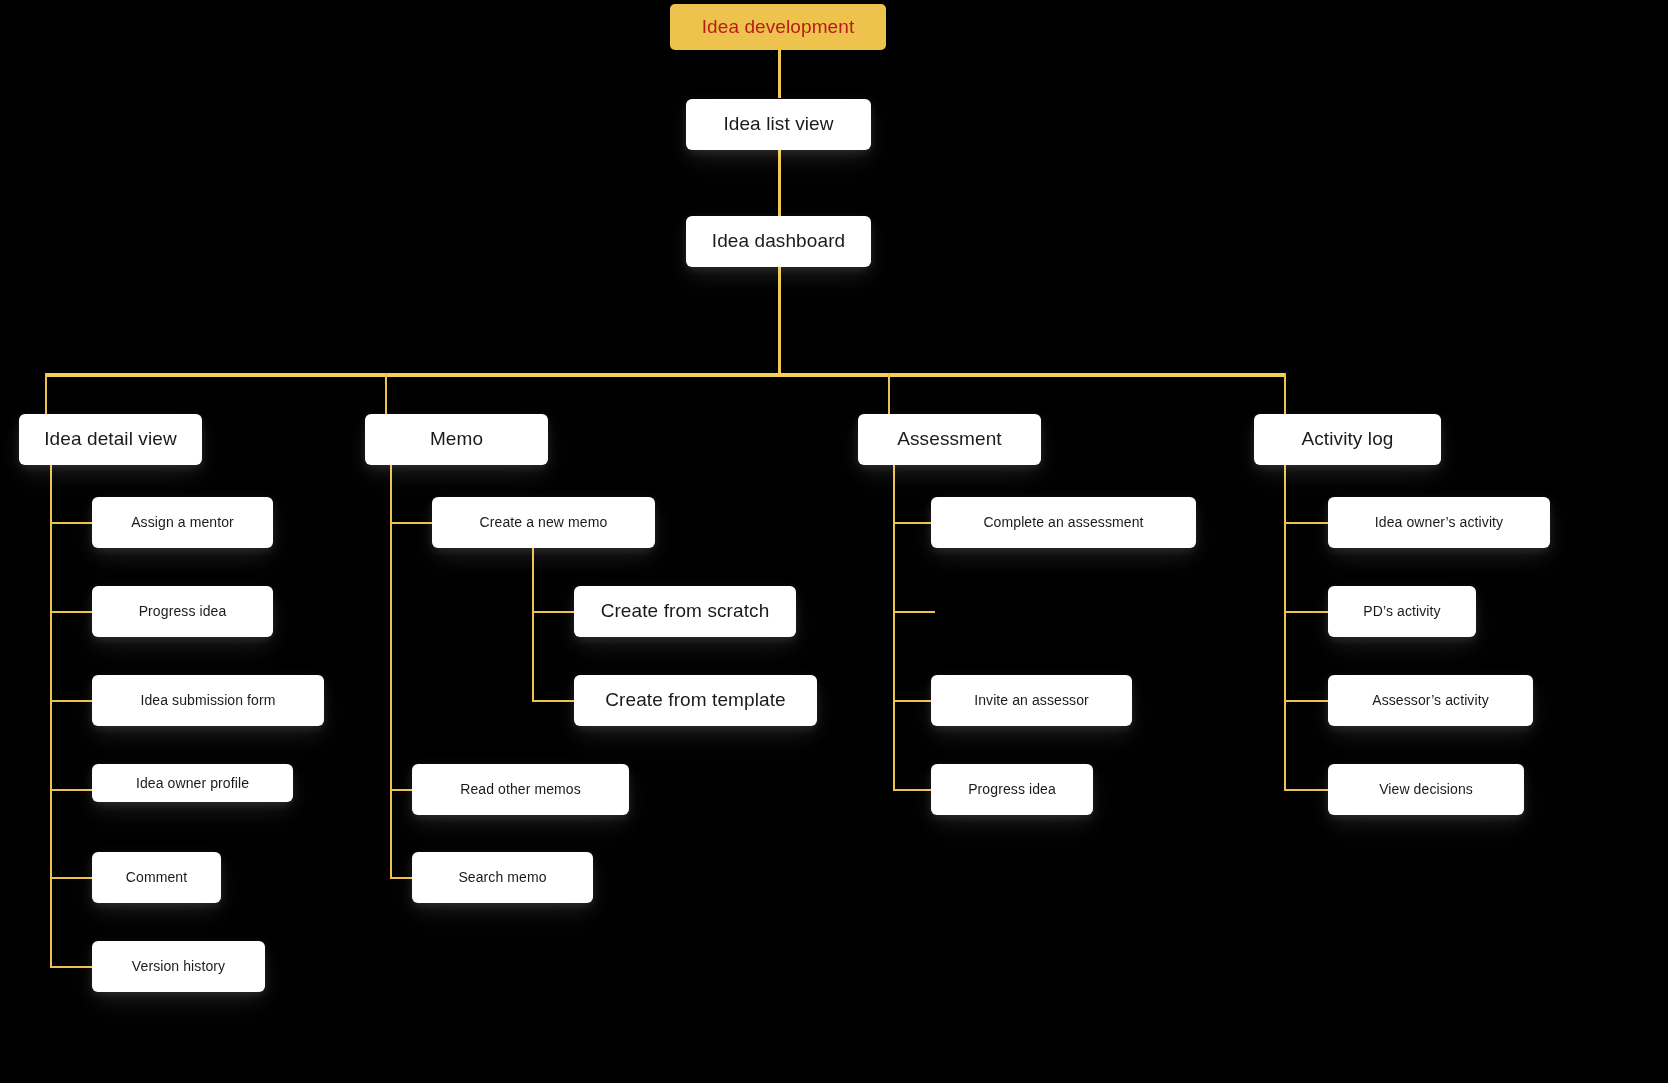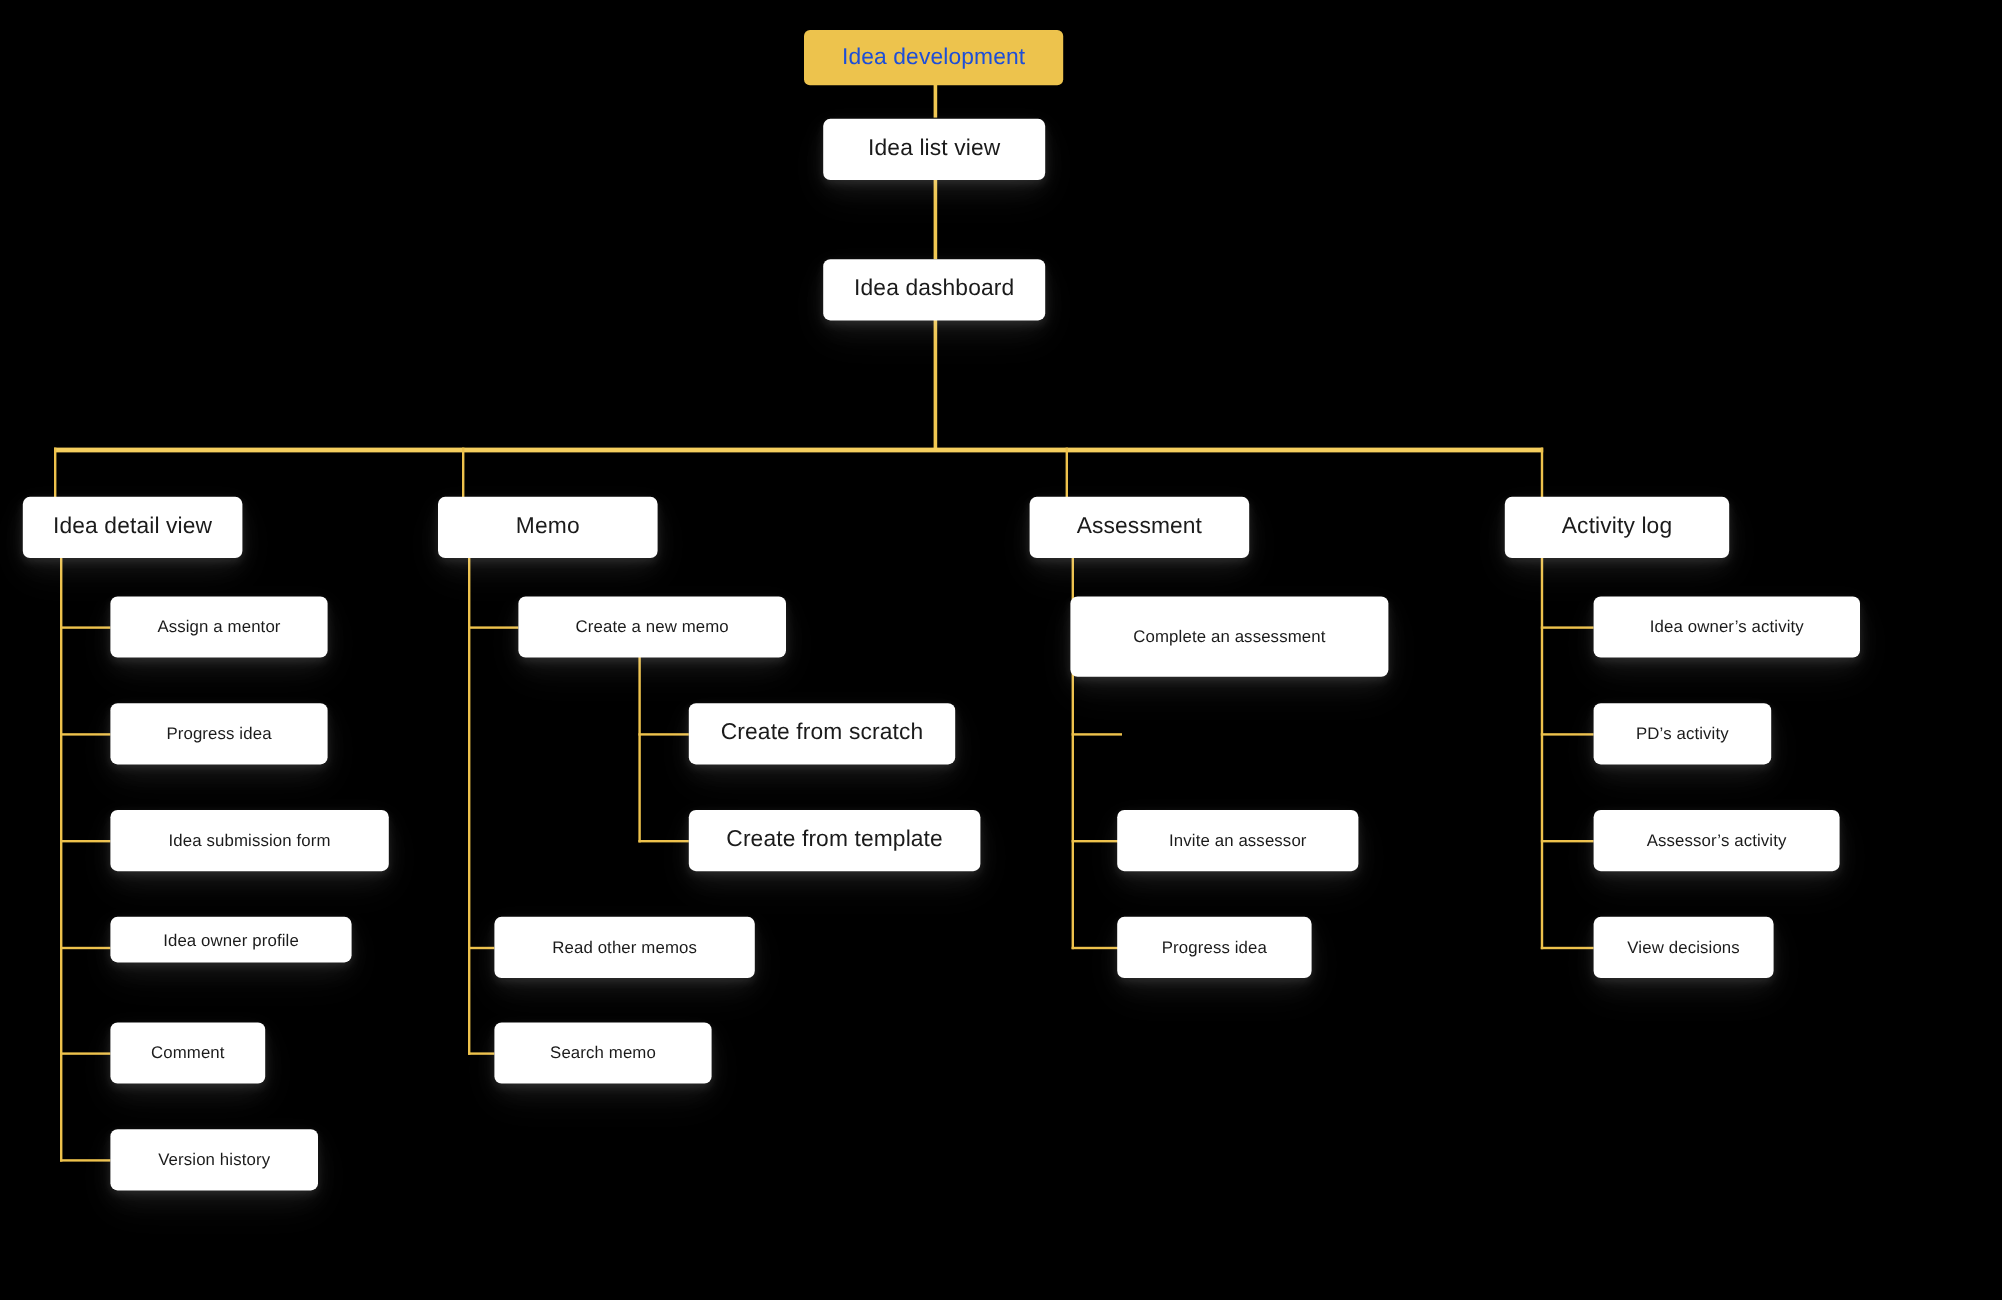--- a/index.html
+++ b/index.html
@@ -45,24 +45,23 @@
     white-space: nowrap;
     padding: 0 14px;
     box-shadow:
       0 3px 8px rgba(255,255,255,0.10),
       0 8px 22px rgba(255,255,255,0.07),
       0 14px 34px rgba(255,255,255,0.045);
     z-index: 3;
   }
   .node.root {
     background: #EDC34D;
-    color: #1d4ed8;
+    color: #b91c1c;
     border-radius: 5px;
     box-shadow: none;
-    margin-top: 21px;
   }
   .node.lvl1 { font-size: 19px; }
   .node.lvl2 { font-size: 14px; }
   .node.lvl3 { font-size: 19px; }
 </style>
 </head>
 <body>
 
 <div id="canvas">
 
@@ -122,22 +121,22 @@
   <div class="node lvl2" style="left:92px; top:764px; width:201px; height:38px;">Idea owner profile</div>
   <div class="node lvl2" style="left:92px; top:852px; width:129px; height:51px;">Comment</div>
   <div class="node lvl2" style="left:92px; top:941px; width:173px; height:51px;">Version history</div>
 
   <div class="node lvl2" style="left:432px; top:497px; width:223px; height:51px;">Create a new memo</div>
   <div class="node lvl3" style="left:574px; top:586px; width:222px; height:51px;">Create from scratch</div>
   <div class="node lvl3" style="left:574px; top:675px; width:243px; height:51px;">Create from template</div>
   <div class="node lvl2" style="left:412px; top:764px; width:217px; height:51px;">Read other memos</div>
   <div class="node lvl2" style="left:412px; top:852px; width:181px; height:51px;">Search memo</div>
 
-  <div class="node lvl2" style="left:892px; top:497px; width:265px; height:67px;">Complete an assessment</div>
+  <div class="node lvl2" style="left:931px; top:497px; width:265px; height:51px;">Complete an assessment</div>
   <div class="node lvl2" style="left:931px; top:675px; width:201px; height:51px;">Invite an assessor</div>
   <div class="node lvl2" style="left:931px; top:764px; width:162px; height:51px;">Progress idea</div>
 
   <div class="node lvl2" style="left:1328px; top:497px; width:222px; height:51px;">Idea owner’s activity</div>
   <div class="node lvl2" style="left:1328px; top:675px; width:205px; height:51px;">Assessor’s activity</div>
   <div class="node lvl2" style="left:1328px; top:586px; width:148px; height:51px;">PD’s activity</div>
-  <div class="node lvl2" style="left:1328px; top:764px; width:150px; height:51px;">View decisions</div>
+  <div class="node lvl2" style="left:1328px; top:764px; width:196px; height:51px;">View decisions</div>
 
 </div>
 
 </body></html>

